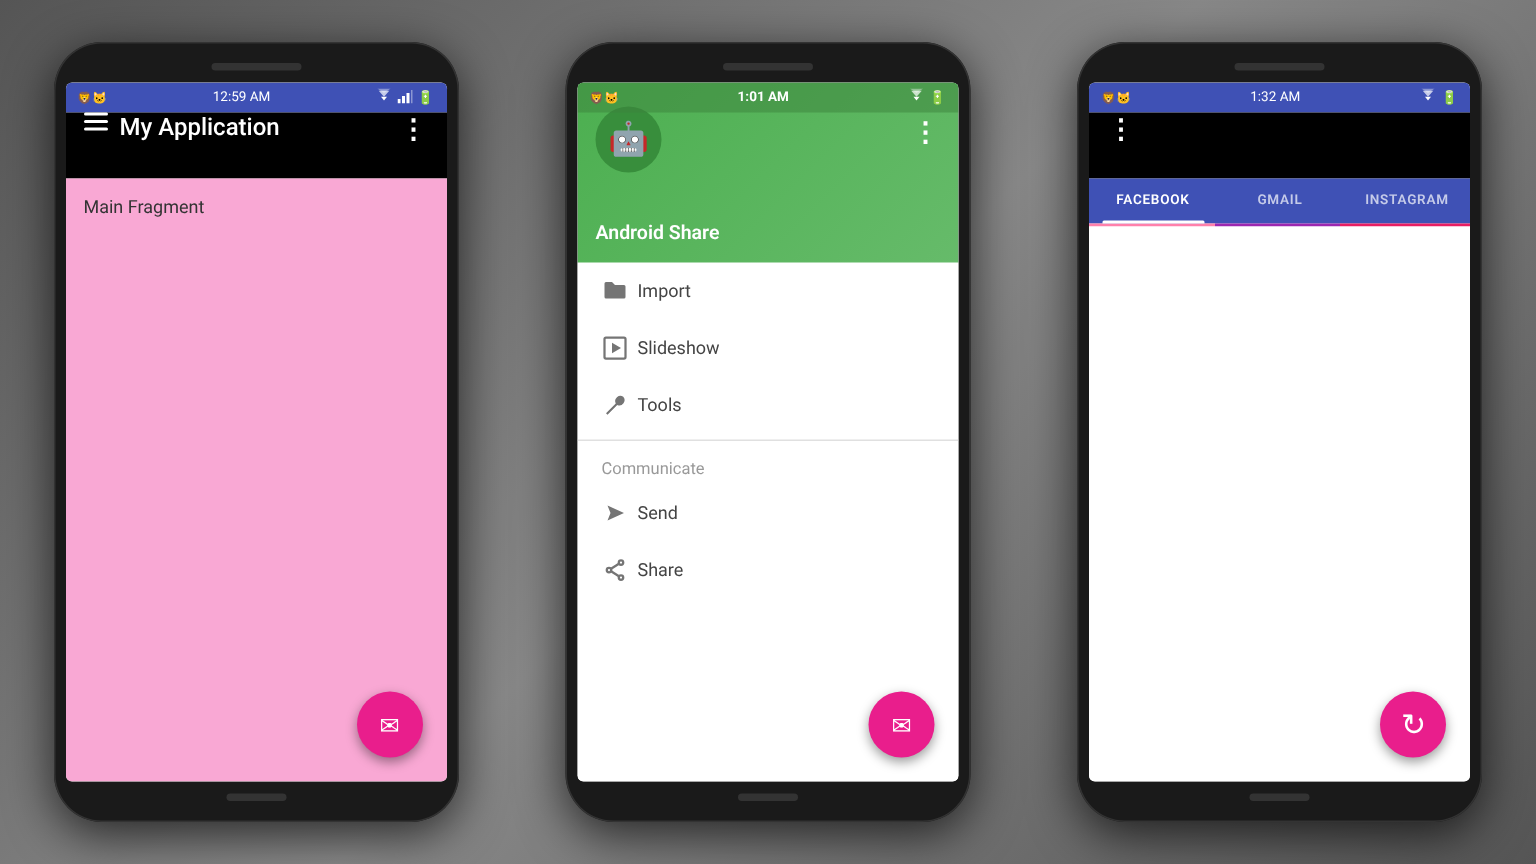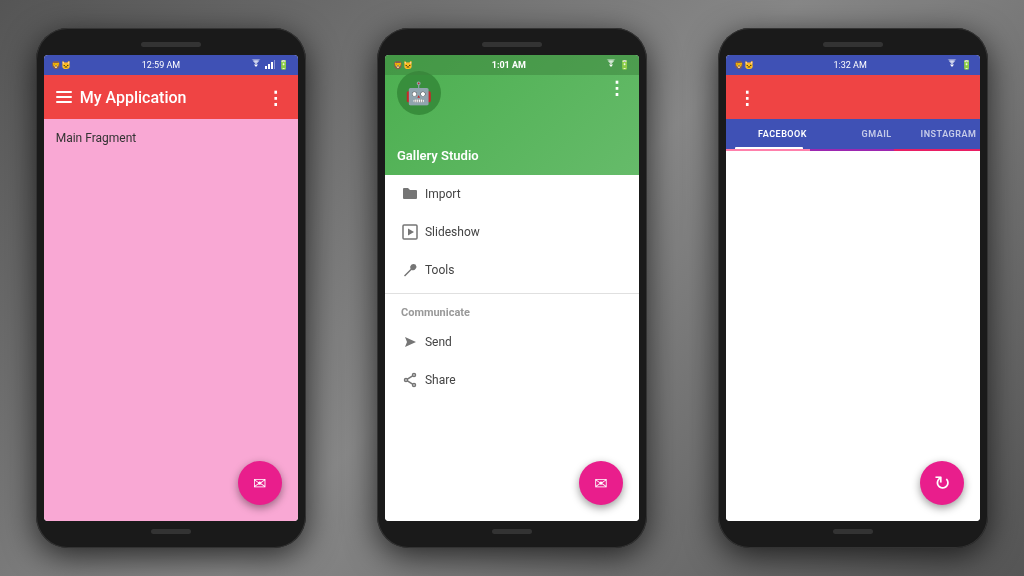--- a/index.html
+++ b/index.html
@@ -70,23 +70,22 @@
     }
     .status-left {
       display: flex;
       gap: 4px;
       font-size: 8px;
     }
 
     
     .app-bar {
       height: 44px;
-      background: #ef4444;
-      display: flex;
-      align-items: center;
+      background: #000000;
+      display: flex;
       padding: 0 12px;
       flex-shrink: 0;
       color: white;
     }
     .app-bar-title {
       font-size: 16px;
       font-weight: 500;
       flex: 1;
       margin-left: 8px;
     }
@@ -201,32 +200,32 @@
     }
     .drawer-divider {
       height: 1px;
       background: #e0e0e0;
       margin: 4px 0;
     }
     .drawer-section-label {
       padding: 8px 16px 4px 16px;
       font-size: 11px;
       color: #999;
-      font-weight: 700;
+      font-weight: 400;
     }
 
     
     .tabs-bar {
       background: #3F51B5;
       display: flex;
       flex-shrink: 0;
     }
     .tab-item {
       flex: 1;
-      text-align: right;
+      text-align: center;
       padding: 10px 4px;
       font-size: 9px;
       font-weight: 600;
       color: rgba(255,255,255,0.7);
       cursor: pointer;
       position: relative;
       letter-spacing: 0.5px;
     }
     .tab-item.active {
       color: white;
@@ -346,21 +345,21 @@
     </div>
 
     <div class="drawer-header">
       <div style="position:absolute;top:0;right:0;padding:22px 12px 0 0;">
         <span class="dots-menu" style="color:white;">⋮</span>
       </div>
       <div class="drawer-avatar">
         <span class="android-robot">🤖</span>
       </div>
       <div style="margin-top:48px;">
-        <div class="drawer-name">Gallery Studio</div>
+        <div class="drawer-name">Android Share</div>
       </div>
     </div>
 
     <div class="drawer-list">
 
       <div class="drawer-item">
         <div class="drawer-icon">
           <svg width="16" height="16" viewBox="0 0 16 16" fill="#757575">
               <path d="M1 3a1 1 0 011-1h4l2 2h6a1 1 0 011 1v7a1 1 0 01-1 1H2a1 1 0 01-1-1V3z"></path>
             </svg>

